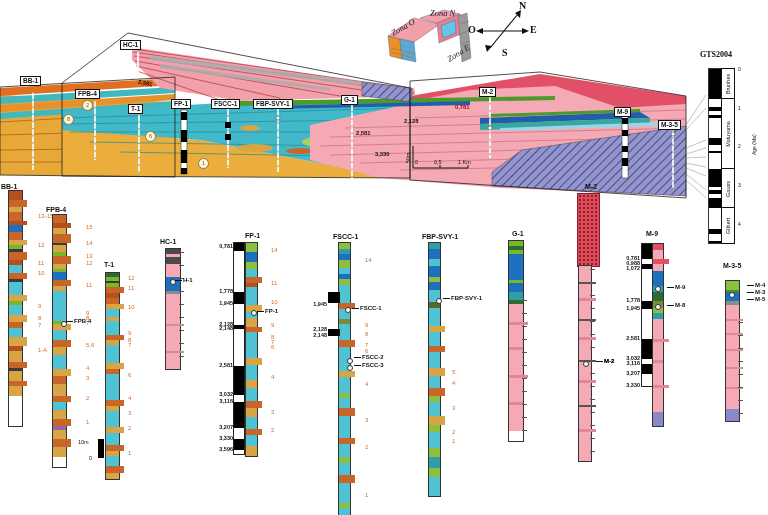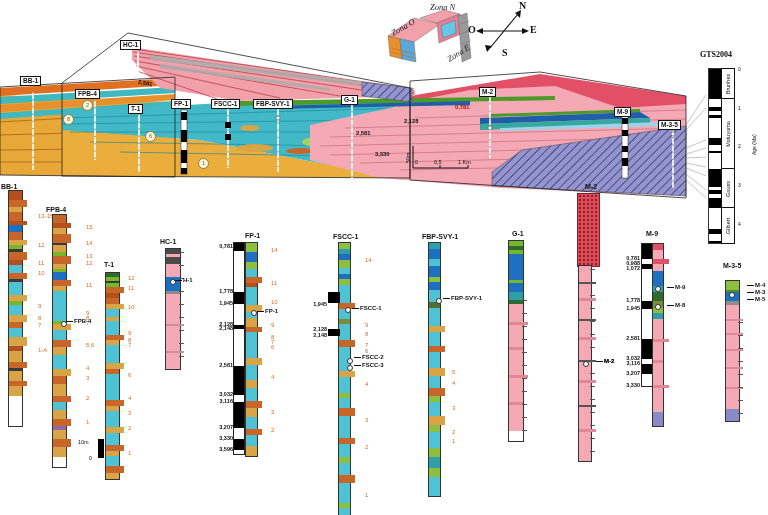--- a/index.html
+++ b/index.html
@@ -222,21 +222,21 @@
   <span class="scltxt" style="left:415px;top:159px;">0</span>
   <span class="scltxt" style="left:434px;top:159px;">0,5</span>
   <span class="scltxt" style="left:458px;top:159px;">1 Km</span>
 
   <span class="circ" style="left:82px;top:100px;">2</span>
   <span class="circ" style="left:63px;top:114px;">8</span>
   <span class="circ" style="left:145px;top:131px;">6</span>
   <span class="circ" style="left:198px;top:158px;">1</span>
 
   <span class="zona" style="left:390px;top:22px;transform:rotate(-30deg);">Zona O</span>
-  <span class="zona" style="left:430px;top:2px;">Zona N</span>
+  <span class="zona" style="left:430px;top:8px;">Zona N</span>
   <span class="zona" style="left:446px;top:48px;transform:rotate(-32deg);">Zona E</span>
   <span class="cmp" style="left:519px;top:0px;">N</span>
   <span class="cmp" style="left:530px;top:24px;">E</span>
   <span class="cmp" style="left:468px;top:24px;">O</span>
   <span class="cmp" style="left:502px;top:47px;">S</span>
 
   <div class="gts" style="left:695px;top:50px;width:73px;height:200px;">
     <span class="gtstitle" style="left:5px;top:0px;position:absolute;">GTS2004</span>
     <div class="strip" style="left:13px;top:18px;width:12px;height:174px;">
         <div style="height: 30px; background: rgb(0, 0, 0);"></div>

